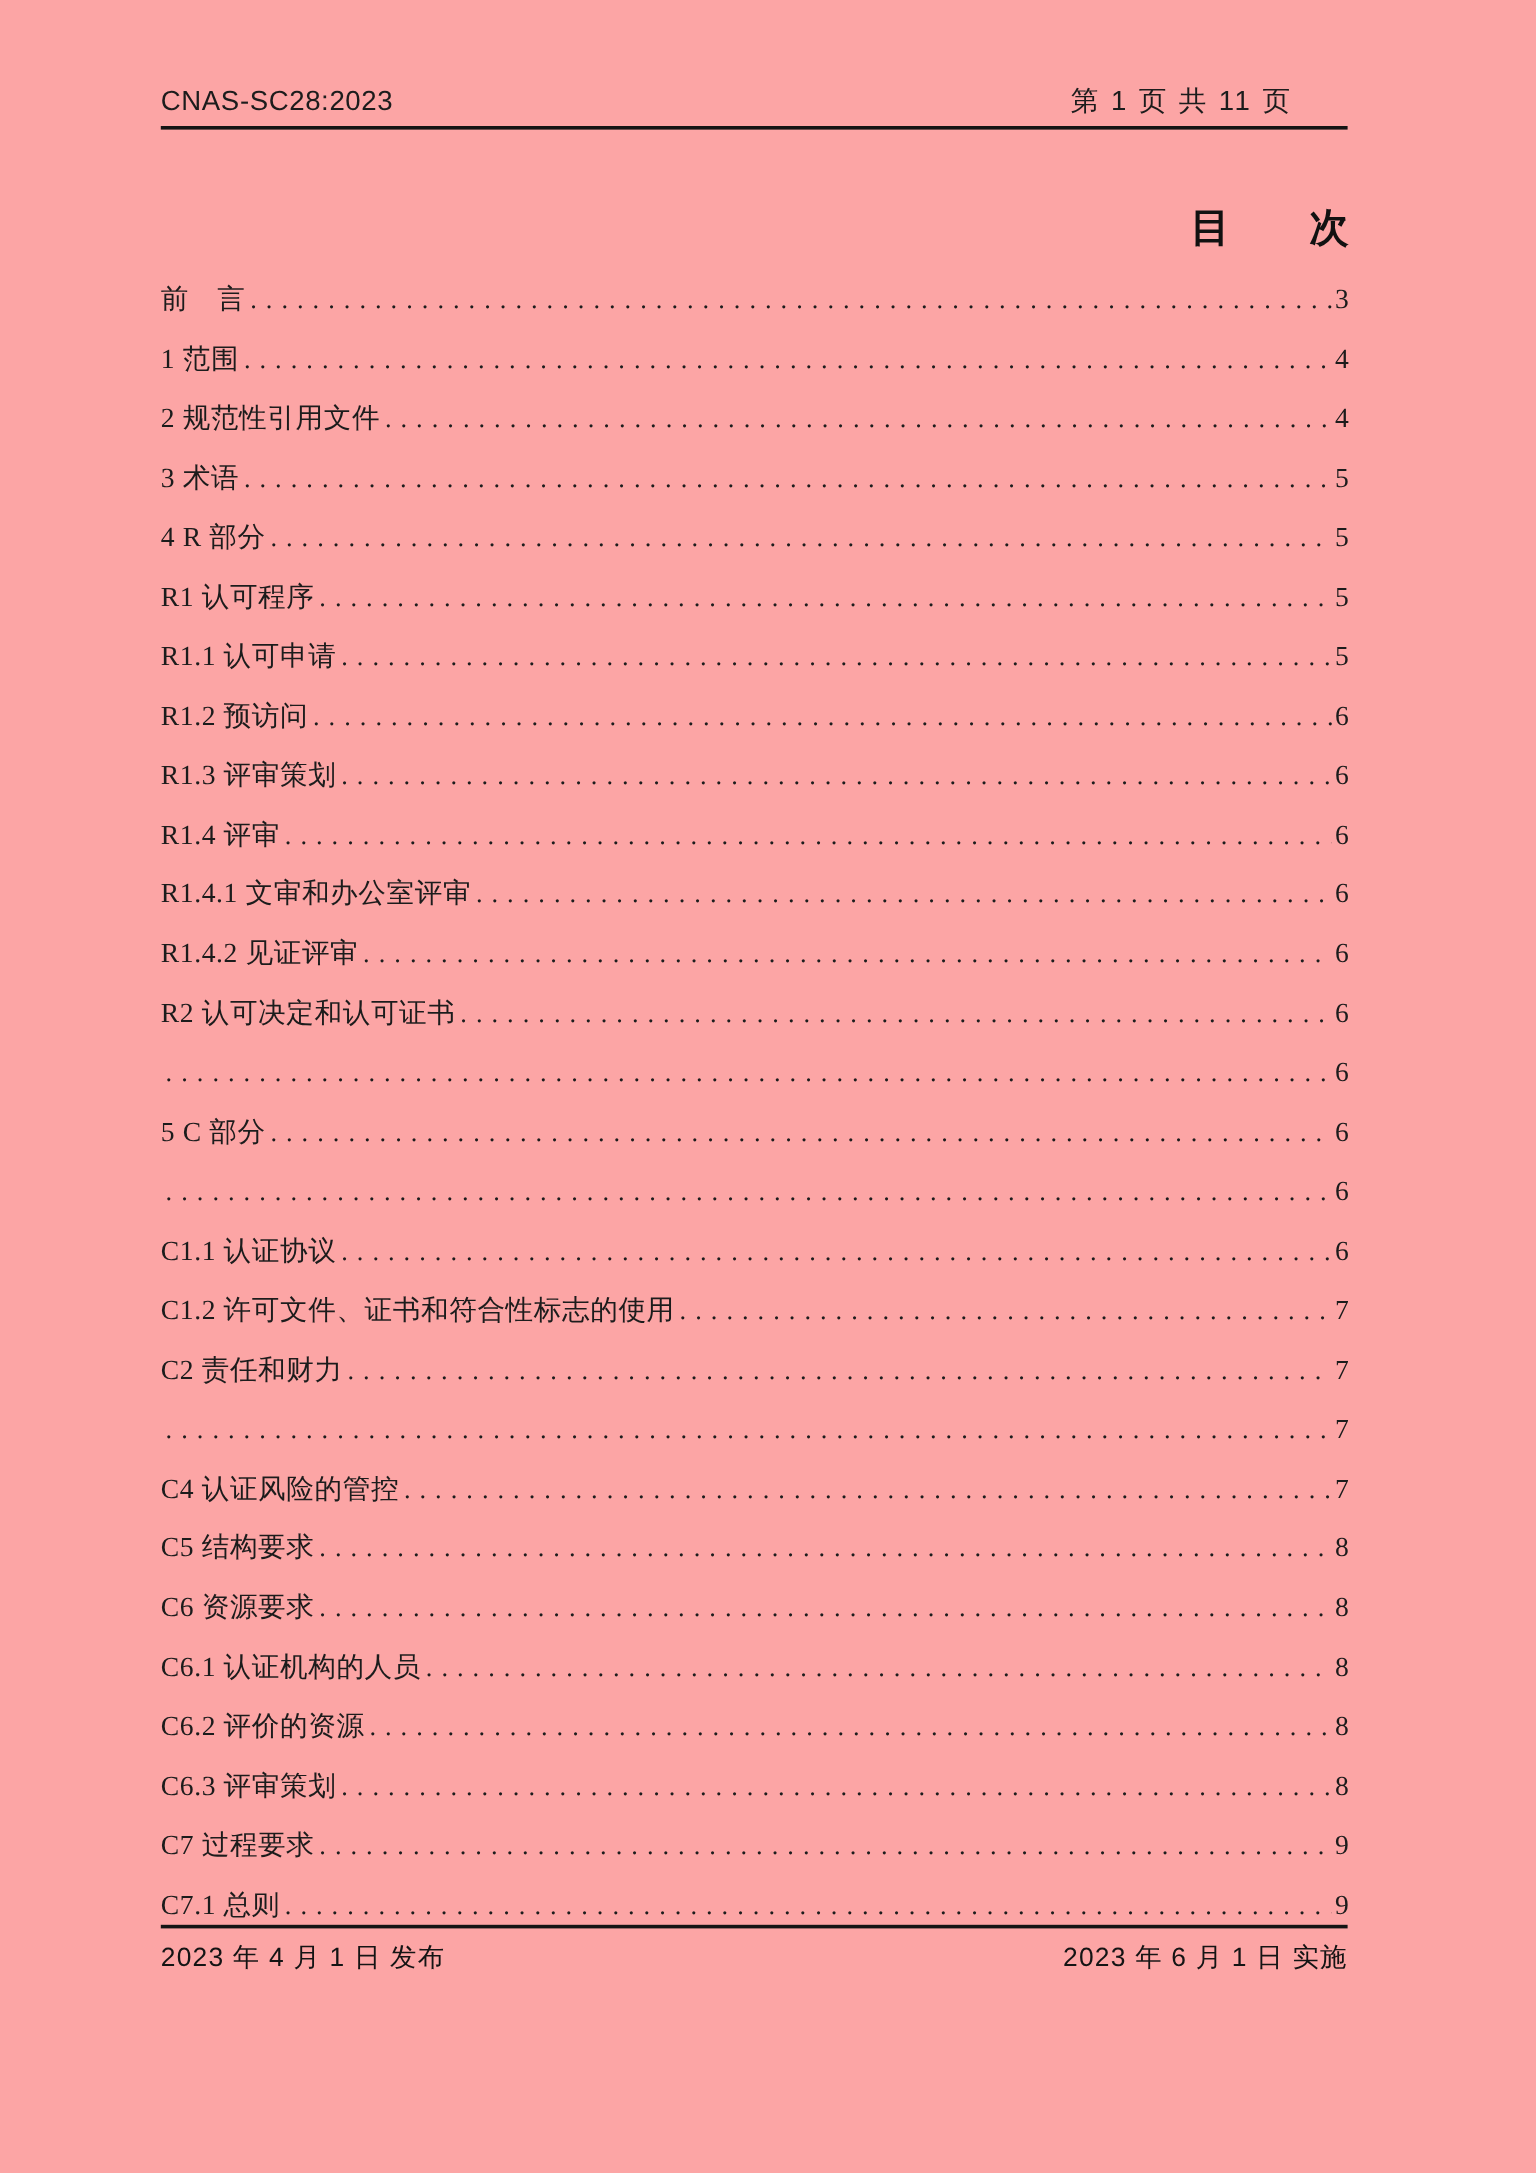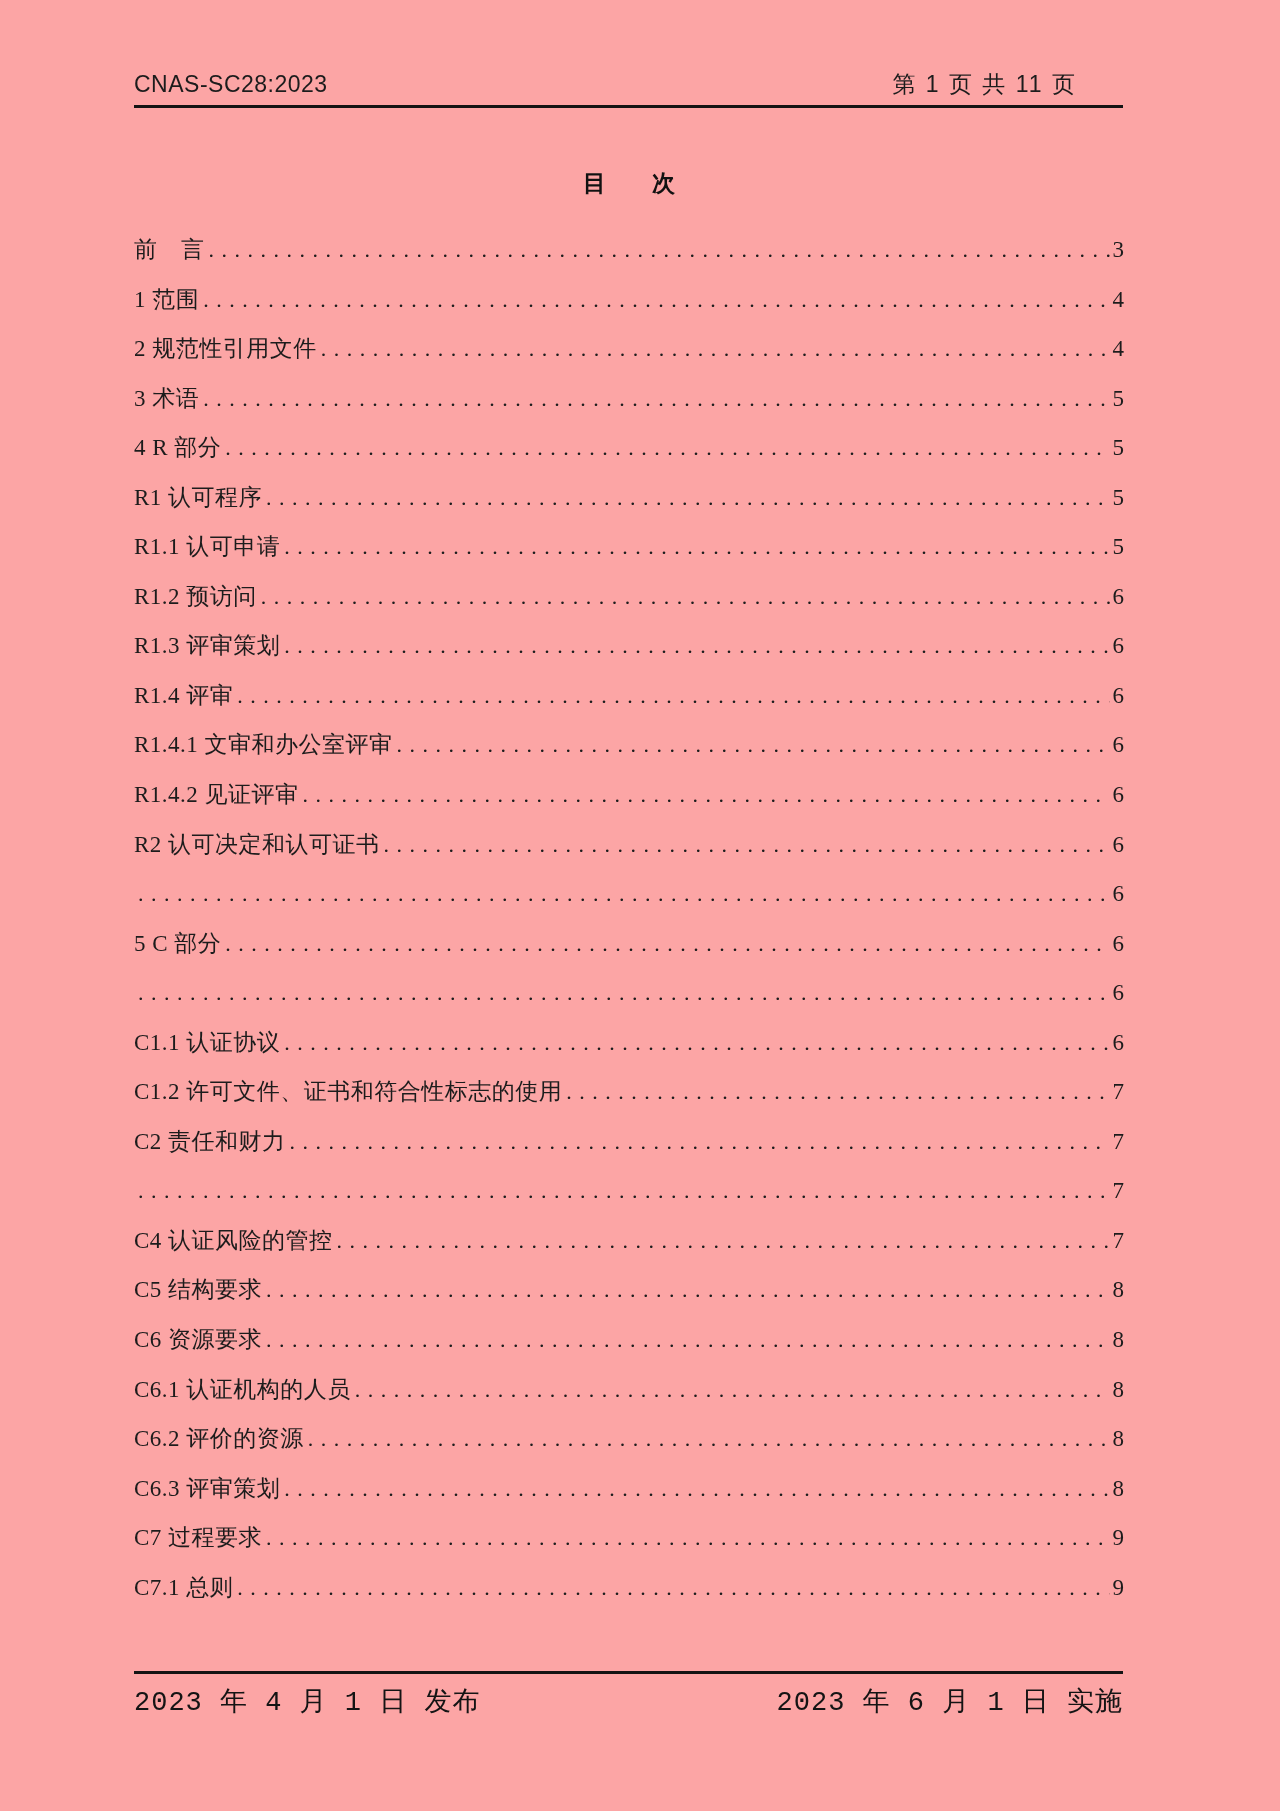--- a/index.html
+++ b/index.html
@@ -40,23 +40,23 @@
     letter-spacing: 2px;
   }
 
   
   .page-title {
     position: absolute;
     top: 168px;
     left: 134px;
     width: 990px;
     margin: 0;
-    text-align: center;
+    text-align: right;
     font-family: "Liberation Sans", sans-serif;
-    font-size: 23px;
+    font-size: 33px;
     font-weight: 700;
     color: #111111;
   }
 
   
   .toc-list {
     position: absolute;
     top: 225px;
     left: 134px;
     width: 990px;
@@ -89,29 +89,29 @@
     letter-spacing: 1px;
   }
   .toc-page {
     flex: none;
     font-size: 23px;
   }
 
   
   .page-footer {
     position: absolute;
-    top: 1671px;
+    top: 1604px;
     left: 134px;
     right: 157px;
     border-top: 3px solid #141414;
     padding-top: 9px;
     display: flex;
     justify-content: space-between;
-    font-family: Liberation Mono, monospace;
-    font-size: 27px;
+    font-family: Liberation Sans, sans-serif;
+    font-size: 22px;
     letter-spacing: 1px;
     color: #141414;
   }
 </style>
 </head>
 <body>
 
 <div class="page">
 
   <header class="page-header">

